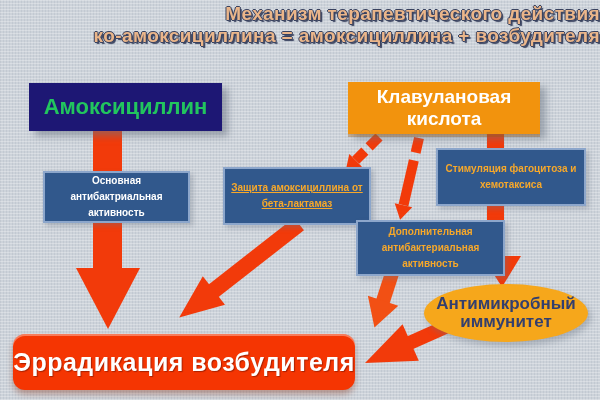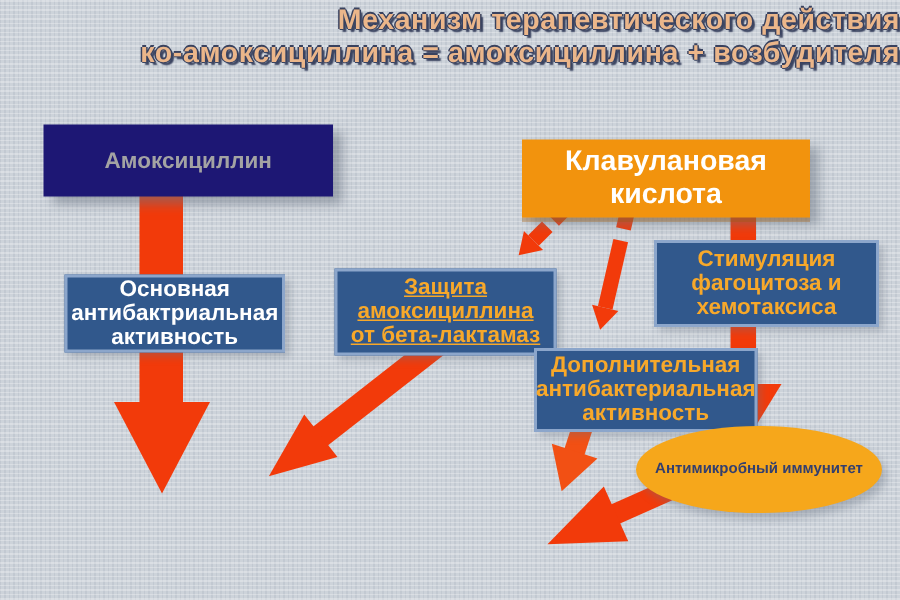--- a/index.html
+++ b/index.html
@@ -19,39 +19,37 @@
       1px 0 0 var(--title-shadow,#39425F), -1px 0 0 var(--title-shadow,#39425F),
       0 1px 0 var(--title-shadow,#39425F), 0 -1px 0 var(--title-shadow,#39425F),
       2px 2px 1px var(--title-shadow,#39425F);
   }
   .arrows{position:absolute; left:0; top:0; z-index:1;}
   .node{
     position:absolute; z-index:2; display:flex; align-items:center; justify-content:center;
     text-align:center; font-weight:bold; box-sizing:border-box;
   }
   .navy-box{
-    background:var(--navy,#1D1774); color:#a3a3a3; font-size:15px;
+    background:var(--navy,#1D1774); color:#22c55e; font-size:22px;
     box-shadow:6px 5px 7px rgba(105,115,130,.55);
   }
   .orange-box{
     background:var(--orange,#F2930D); color:#FFFFFF; font-size:19px; line-height:22px;
     box-shadow:0 3px 0 rgba(160,90,10,.35), 6px 5px 7px rgba(105,115,130,.5);
-    margin-top:11px;
   }
   .steel-box{
     background:var(--steel,#31588C); border:2px solid var(--steel-border,#8CA6CB);
-    font-size:15px; line-height:16px; padding:2px 4px;
+    font-size:10px; line-height:16px; padding:2px 4px;
     box-shadow:3px 3px 5px rgba(105,115,130,.35);
-    margin-top:12px;
   }
   .steel-box.white-text{color:#FFFFFF;}
   .steel-box.gold-text{color:var(--gold-text,#F7A82A);}
   .ellipse{
     background:var(--ellipse-orange,#F6A71B); color:var(--ellipse-text,#333F6E);
-    border-radius:50%; font-size:10px; line-height:18px;
+    border-radius:50%; font-size:17px; line-height:18px;
     box-shadow:3px 4px 6px rgba(105,115,130,.4);
   }
   .eradication{
     background:var(--eradication-red,#F53502); color:#FFFFFF;
     border-radius:12px; font-size:25px; letter-spacing:.5px;
     box-shadow:inset 0 2px 0 rgba(255,255,255,.35), 0 4px 6px rgba(140,60,35,.45);
     text-shadow:1px 1px 1px rgba(120,20,0,.6);
   }
 </style>
 </head>
@@ -120,14 +118,17 @@
   </div>
 
   <div class="node steel-box gold-text" style="left:356px; top:220px; width:149px; height:56px;">
     <span>Дополнительная антибактериальная активность</span>
   </div>
 
   <div class="node ellipse" style="left:424px; top:284px; width:164px; height:58px;">
     <span>Антимикробный иммунитет</span>
   </div>
 
+  <div class="node eradication" style="left:13px; top:334px; width:342px; height:56px;">
+    <span>Эррадикация возбудителя</span>
+  </div>
 
 </div>
 
 </body></html>

